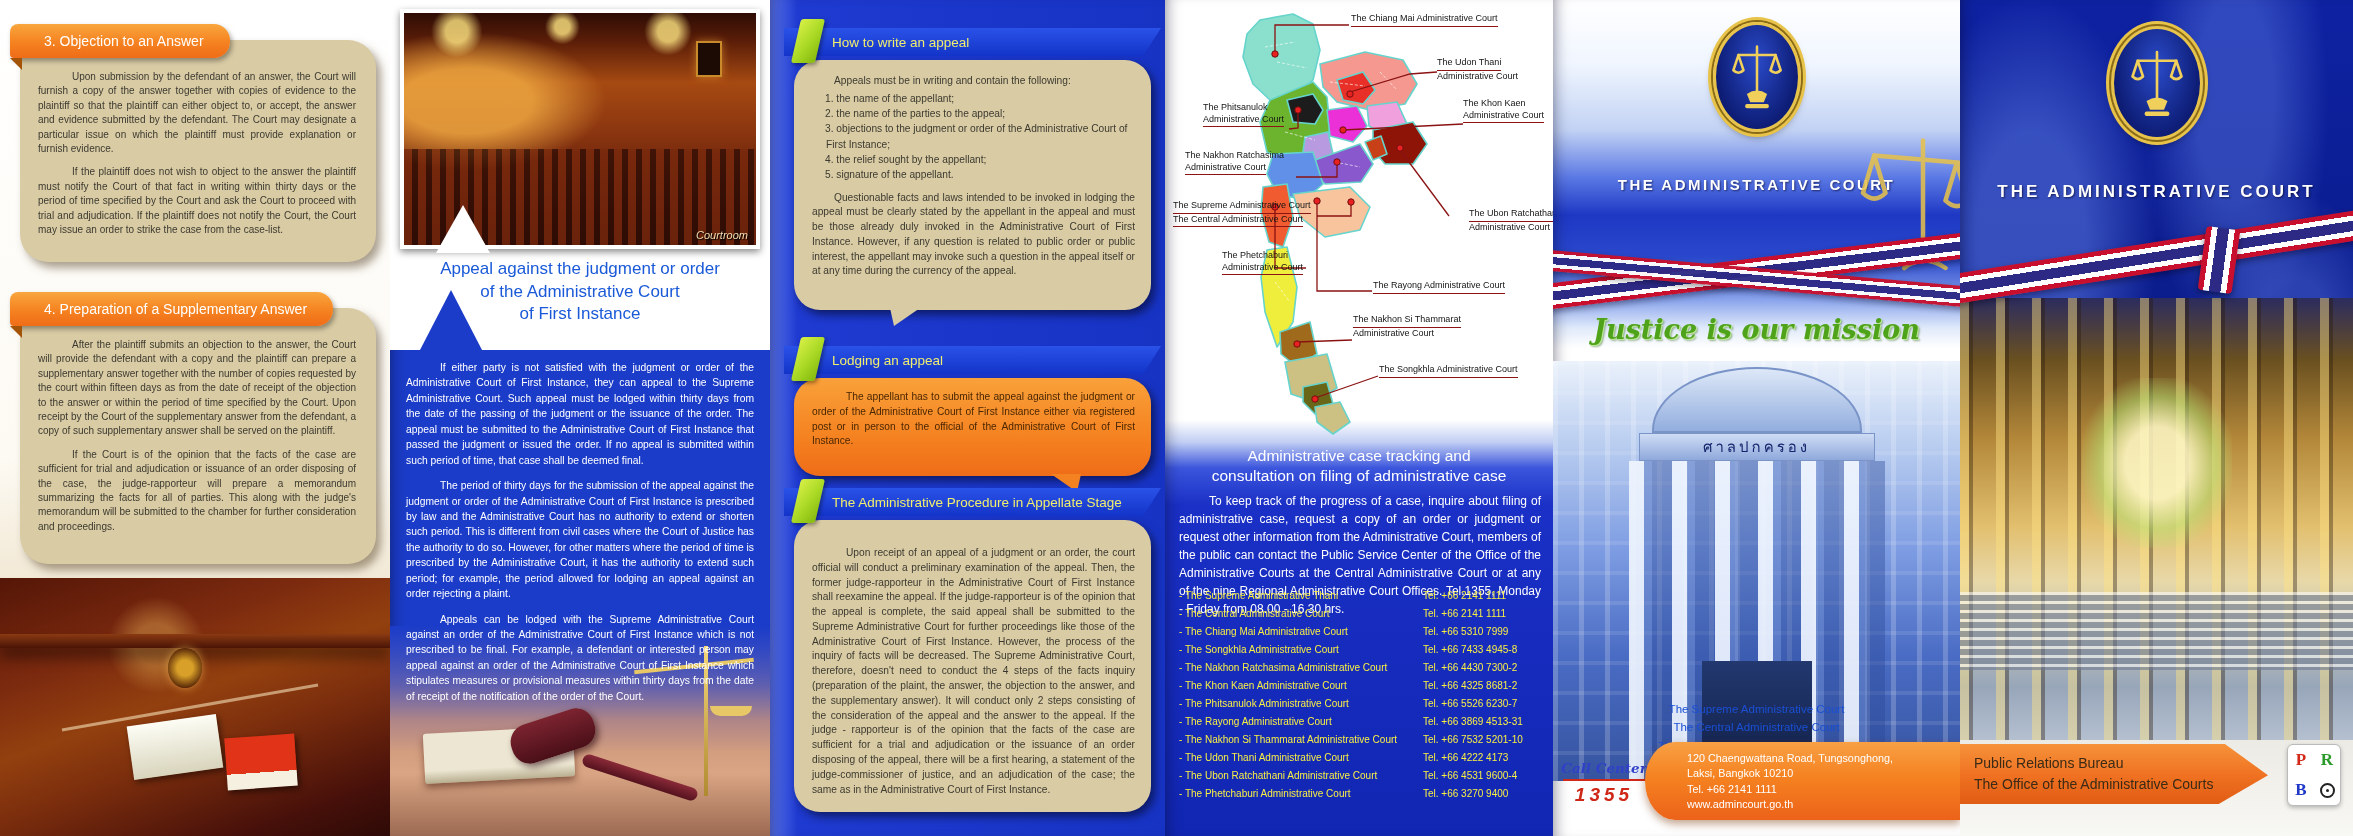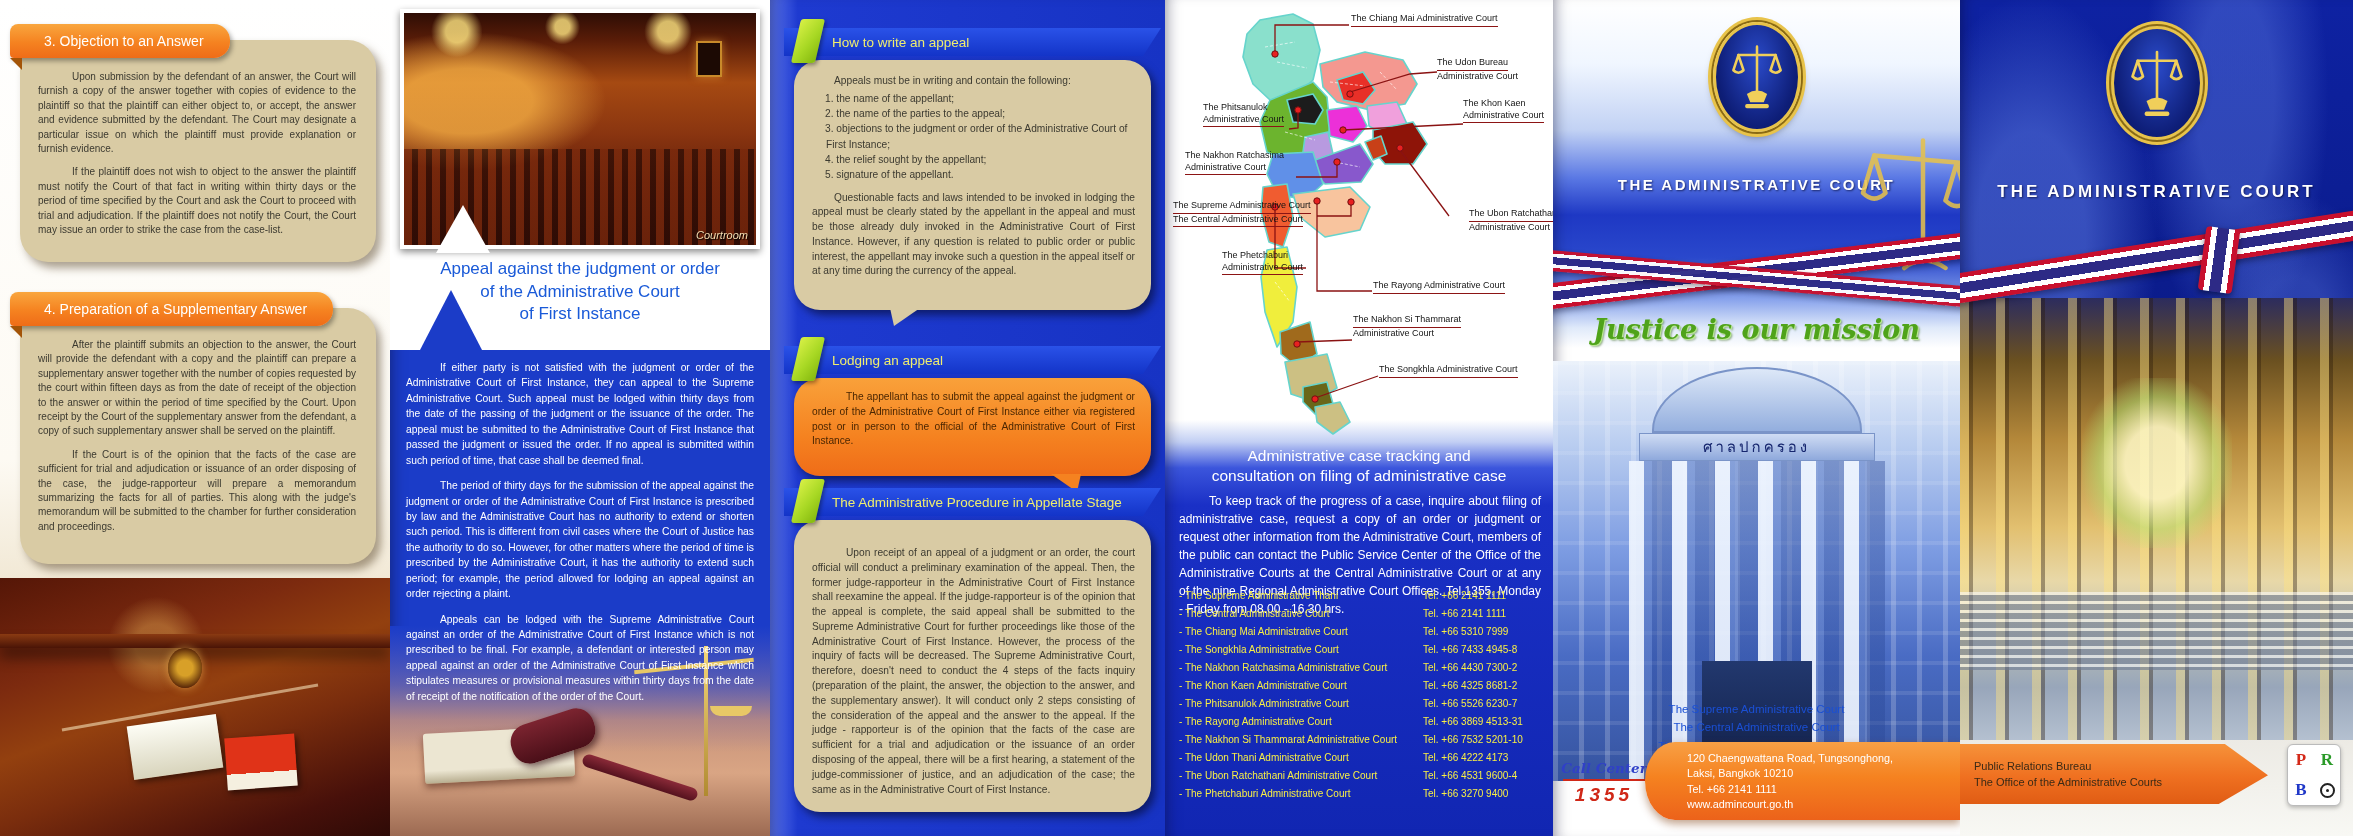--- a/index.html
+++ b/index.html
@@ -128,21 +128,21 @@
   .p6 .band1 { top:242px; height:30px; transform:rotate(-9deg); z-index:2; }
   .p6-knot { position:absolute; top:228px; left:242px; width:34px; height:64px; transform:rotate(8deg); z-index:3; background:linear-gradient(90deg,#c8102e 0 16%,#ffffff 16% 33%,#2d2a86 33% 67%,#ffffff 67% 84%,#c8102e 84% 100%); box-shadow:0 3px 6px rgba(0,0,20,.5); border-radius:4px; }
   .p6-building { position:absolute; top:298px; left:0; right:0; height:442px; z-index:1;
     background:
       repeating-linear-gradient(90deg, rgba(255,226,130,.45) 0 9px, rgba(40,24,8,.38) 9px 13px, rgba(0,0,0,0) 13px 36px),
       linear-gradient(180deg,#2c2c5e 0%,#6a5020 14%,#b4883a 32%,#e2c070 52%,#e8d8a8 64%,#bcc0b4 76%,#98a6ba 88%,#b4c0d0 100%); }
   .p6-building::after { content:""; position:absolute; left:0; right:0; bottom:70px; height:78px; background:repeating-linear-gradient(180deg, rgba(255,255,255,.55) 0 3px, rgba(110,122,146,.6) 3px 9px); }
   .p6-glow { position:absolute; top:80px; left:50%; transform:translateX(-50%); width:150px; height:170px; background:radial-gradient(ellipse, rgba(255,250,200,.85) 0 30%, rgba(180,230,120,.5) 55%, transparent 75%); }
   .p6-bottom { position:absolute; bottom:0; left:0; right:0; height:98px; background:linear-gradient(180deg,#eceae4,#f8f8f4); }
   .p6-ribbon { position:absolute; bottom:32px; left:0; width:308px; height:60px; background:linear-gradient(180deg,#f6923a 0%,#ef7020 55%,#e05c14 100%); clip-path:polygon(0 0,86% 0,100% 52%,84% 100%,0 100%); box-shadow:0 4px 8px rgba(120,50,0,.4); display:flex; flex-direction:column; justify-content:center; padding-left:14px; z-index:2; }
-  .p6-ribbon .line { color:#3a2a16; font-size:11px; line-height:1.5; }
+  .p6-ribbon .line { color:#3a2a16; font-size:14px; line-height:1.5; }
   .prb { position:absolute; right:12px; bottom:30px; width:54px; height:62px; background:#ffffff; border:1px solid #bbb; border-radius:6px; display:grid; grid-template-columns:1fr 1fr; grid-template-rows:1fr 1fr; align-items:center; justify-items:center; box-shadow:0 2px 4px rgba(0,0,0,.25); z-index:3; }
   .prb span { font-weight:bold; font-size:17px; font-family:"Liberation Serif", serif; }
   .prb .pl { color:#d42818; } .prb .rl { color:#2a9a28; } .prb .bl { color:#2038c8; }
   .prb .ap { width:15px; height:15px; border:2.5px solid #222; border-radius:50%; position:relative; }
   .prb .ap::after { content:""; position:absolute; left:4px; top:4px; width:3px; height:3px; background:#222; border-radius:50%; }
 </style>
 </head>
 <body>
 
 <div class="sheet">
@@ -280,21 +280,21 @@
             <circle cx="172" cy="160" r="3.2"></circle>
             <circle cx="186" cy="200" r="3.2"></circle>
           <circle cx="235" cy="146" r="3.2"></circle>
             <circle cx="110" cy="205" r="3.2"></circle>
             <circle cx="152" cy="199" r="3.2"></circle>
           <circle cx="132" cy="342" r="3.2"></circle>
             <circle cx="150" cy="397" r="3.2"></circle>
         </g>
       </svg>
       <div class="mlabel" style="left:186px; top:11px;"><span class="u">The Chiang Mai Administrative Court</span></div>
-      <div class="mlabel" style="left:272px; top:55px;"><span class="u">The Udon Bureau</span><br><span>Administrative Court</span></div>
+      <div class="mlabel" style="left:272px; top:55px;"><span class="u">The Udon Thani</span><br><span>Administrative Court</span></div>
       <div class="mlabel" style="left:38px; top:100px;"><span>The Phitsanulok</span><br><span class="u">Administrative Court</span></div>
       <div class="mlabel" style="left:298px; top:96px;"><span>The Khon Kaen</span><br><span class="u">Administrative Court</span></div>
       <div class="mlabel" style="left:20px; top:148px;"><span>The Nakhon Ratchasima</span><br><span class="u">Administrative Court</span></div>
       <div class="mlabel" style="left:8px; top:198px;"><span class="u">The Supreme Administrative Court</span><br><span class="u">The Central Administrative Court</span></div>
       <div class="mlabel" style="left:284px; top:206px;margin-left:20px;"><span class="u">The Ubon Ratchathani</span><br><span>Administrative Court</span></div>
       <div class="mlabel" style="left:57px; top:248px;"><span>The Phetchaburi</span><br><span class="u">Administrative Court</span></div>
       <div class="mlabel" style="left:208px; top:278px;"><span class="u">The Rayong Administrative Court</span></div>
       <div class="mlabel" style="left:188px; top:312px;"><span class="u">The Nakhon Si Thammarat</span><br><span>Administrative Court</span></div>
       <div class="mlabel" style="left:214px; top:362px;"><span class="u">The Songkhla Administrative Court</span></div>
     </div>

